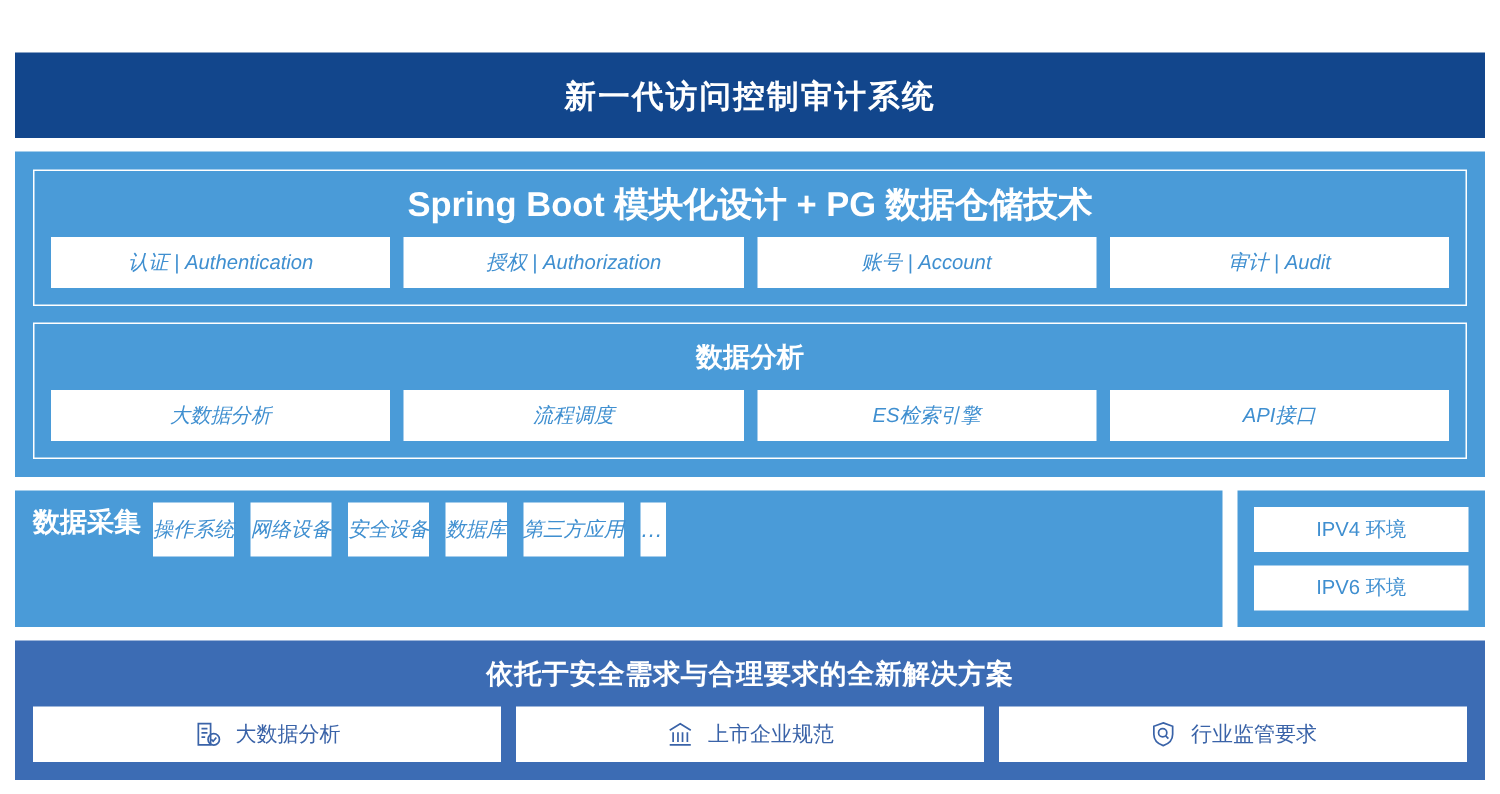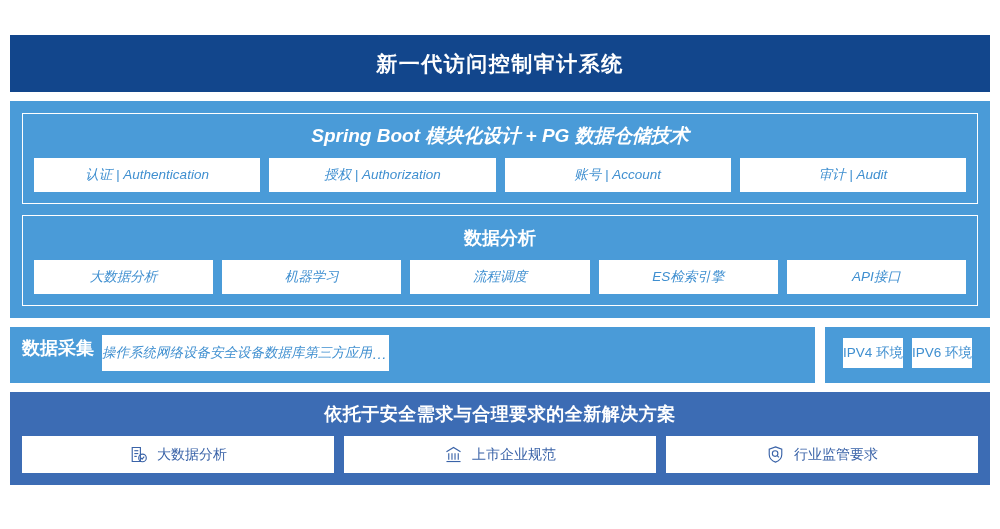--- a/index.html
+++ b/index.html
@@ -58,22 +58,21 @@
   }
 
   .panel-heading {
     text-align: center;
     color: #ffffff;
     font-size: 18px;
     font-weight: bold;
     line-height: 26px;
   }
   .panel-heading.italic-head {
-    font-style: italic;
-    font-size: 19px;
+    font-size: 23px;
   }
 
   .chip-row {
     display: flex;
     gap: 9px;
   }
   .chip {
     flex: 1 1 0;
     background: #ffffff;
     height: 34px;
@@ -102,35 +101,35 @@
     width: 800px;
   }
   .collect-main .panel-heading { font-size: 18px; }
 
   .ipv-panel {
     background: #4a9bd8;
     width: 165px;
     flex: 0 0 165px;
     padding: 11px;
     display: flex;
-    flex-direction: row;
+    flex-direction: column;
     gap: 9px;
     justify-content: center;
   }
   .ipv-chip {
     background: #ffffff;
     height: 30px;
     display: flex;
     align-items: center;
     justify-content: center;
     color: #3f8fd0;
     font-size: 13.5px;
   }
 
-  .collect-chip-row { display: flex; gap: 0; }
+  .collect-chip-row { display: flex; gap: 11px; }
   .collect-chip-row .chip { height: 36px; }
   .chip.ellipsis { font-size: 15px; letter-spacing: 2px; }
 
   
   .solution-section {
     background: #3c6cb4;
     padding: 9px 12px 12px 12px;
     display: flex;
     flex-direction: column;
     gap: 9px;
@@ -180,21 +179,20 @@
         <div class="chip">授权 | Authorization</div>
         <div class="chip">账号 | Account</div>
         <div class="chip">审计 | Audit</div>
       </div>
     </div>
 
     <div class="inner-panel">
       <div class="panel-heading">数据分析</div>
       <div class="chip-row">
         <div class="chip">大数据分析</div>
-        <div class="chip">机器学习</div>
         <div class="chip">流程调度</div>
         <div class="chip">ES检索引擎</div>
         <div class="chip">API接口</div>
       </div>
     </div>
 
   </div>
 
   <div class="collect-row">
 

